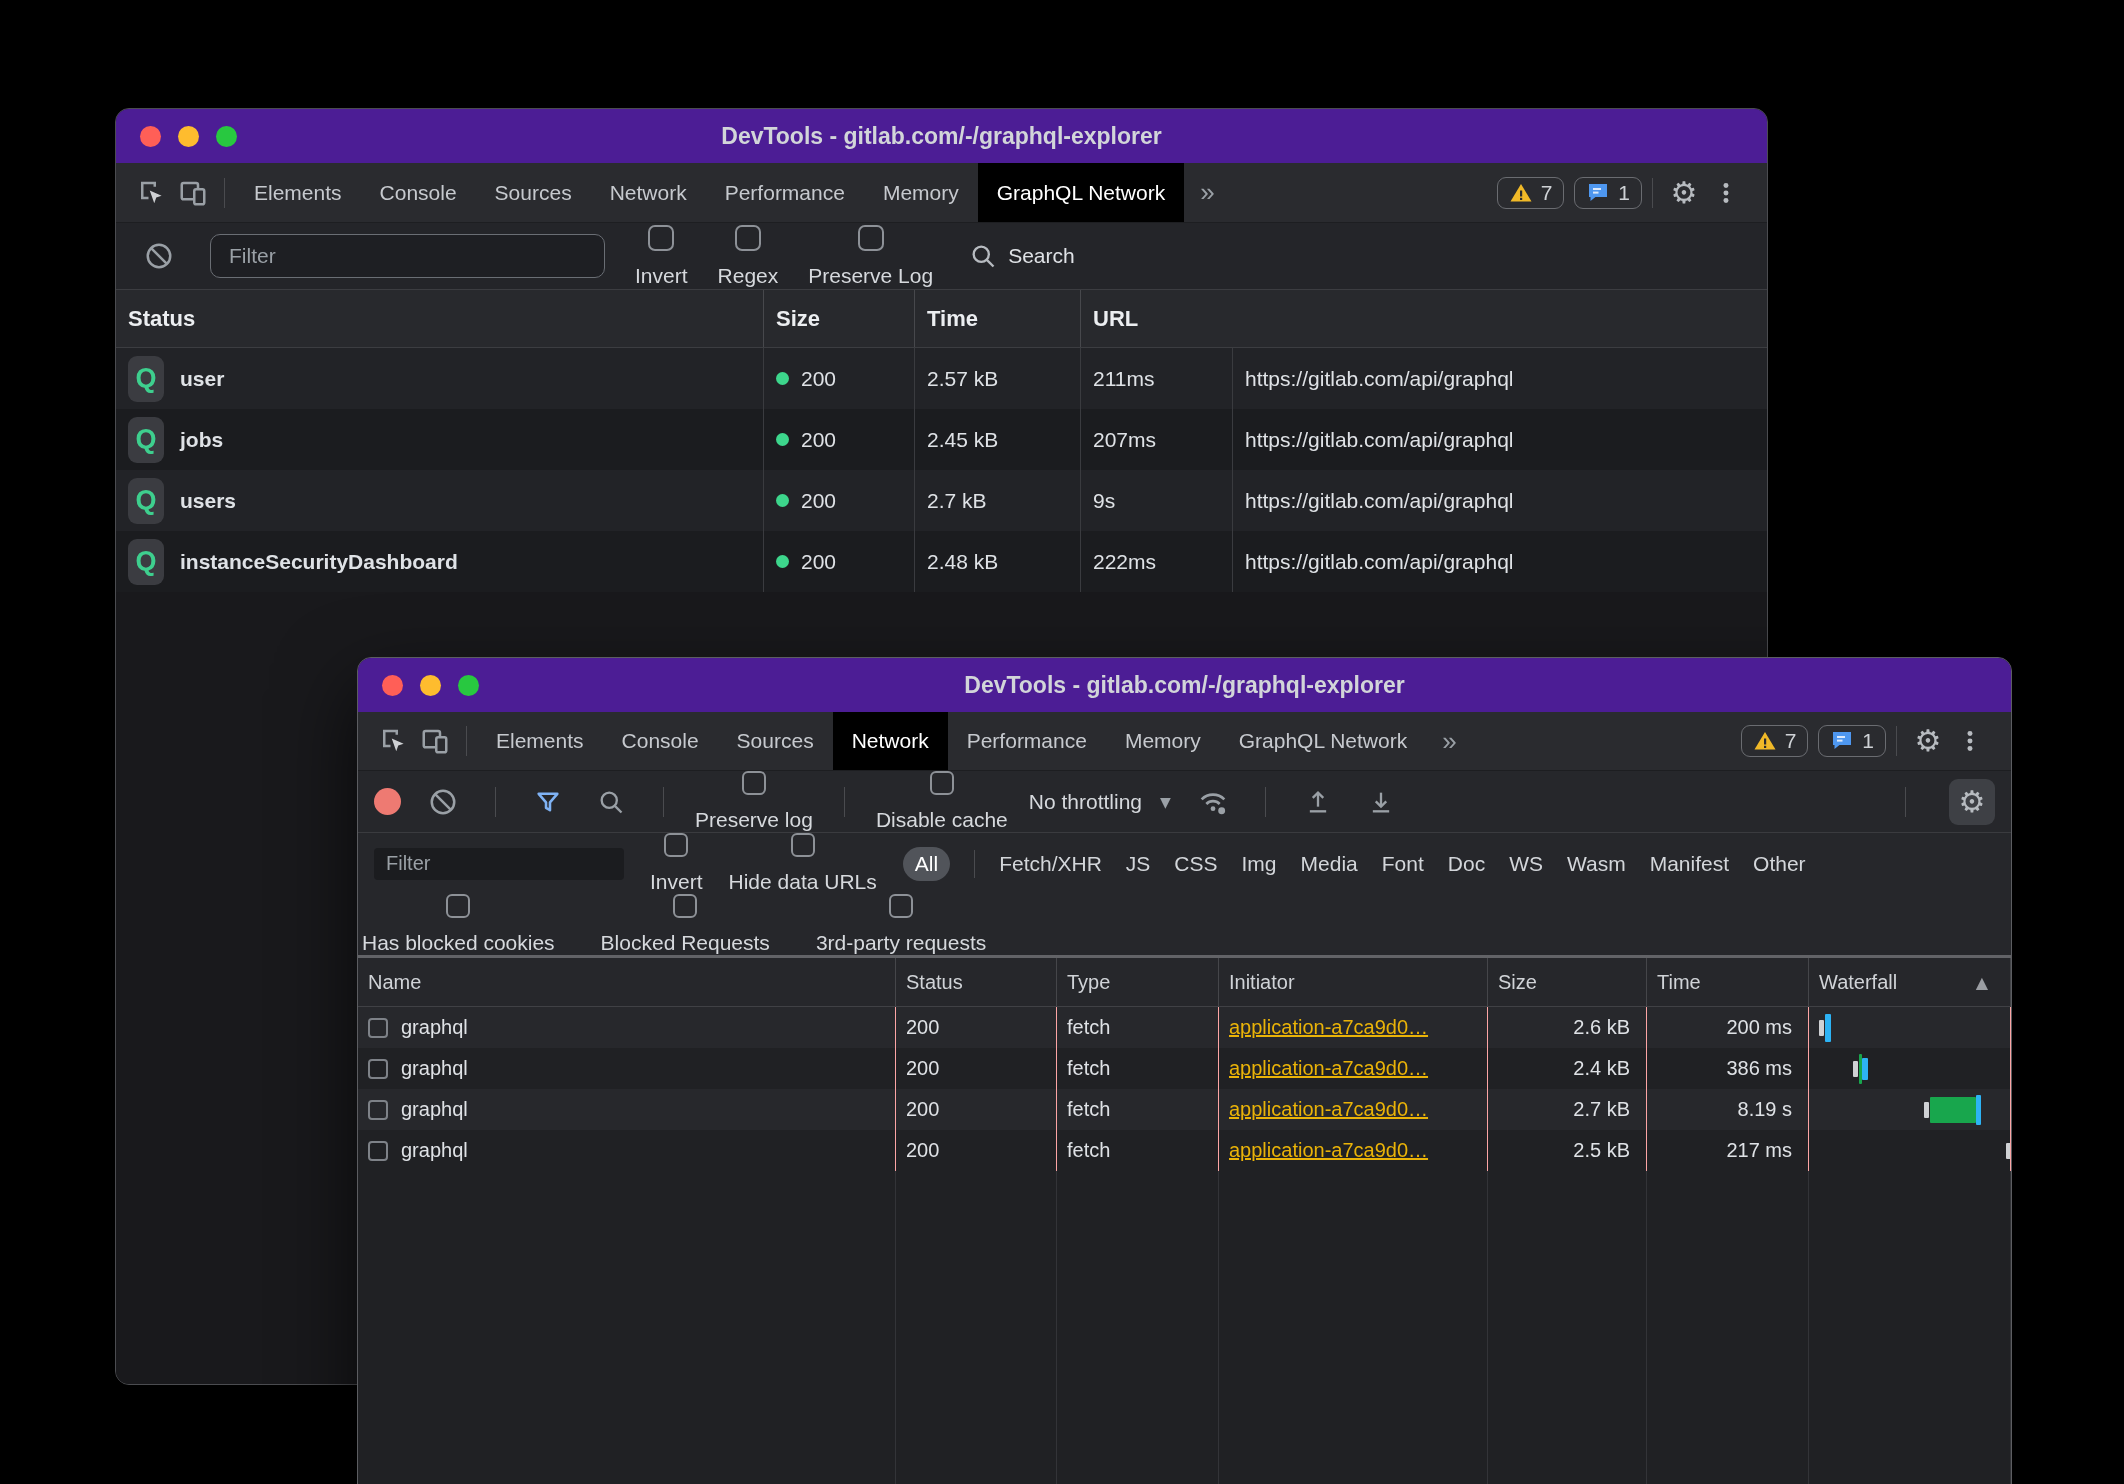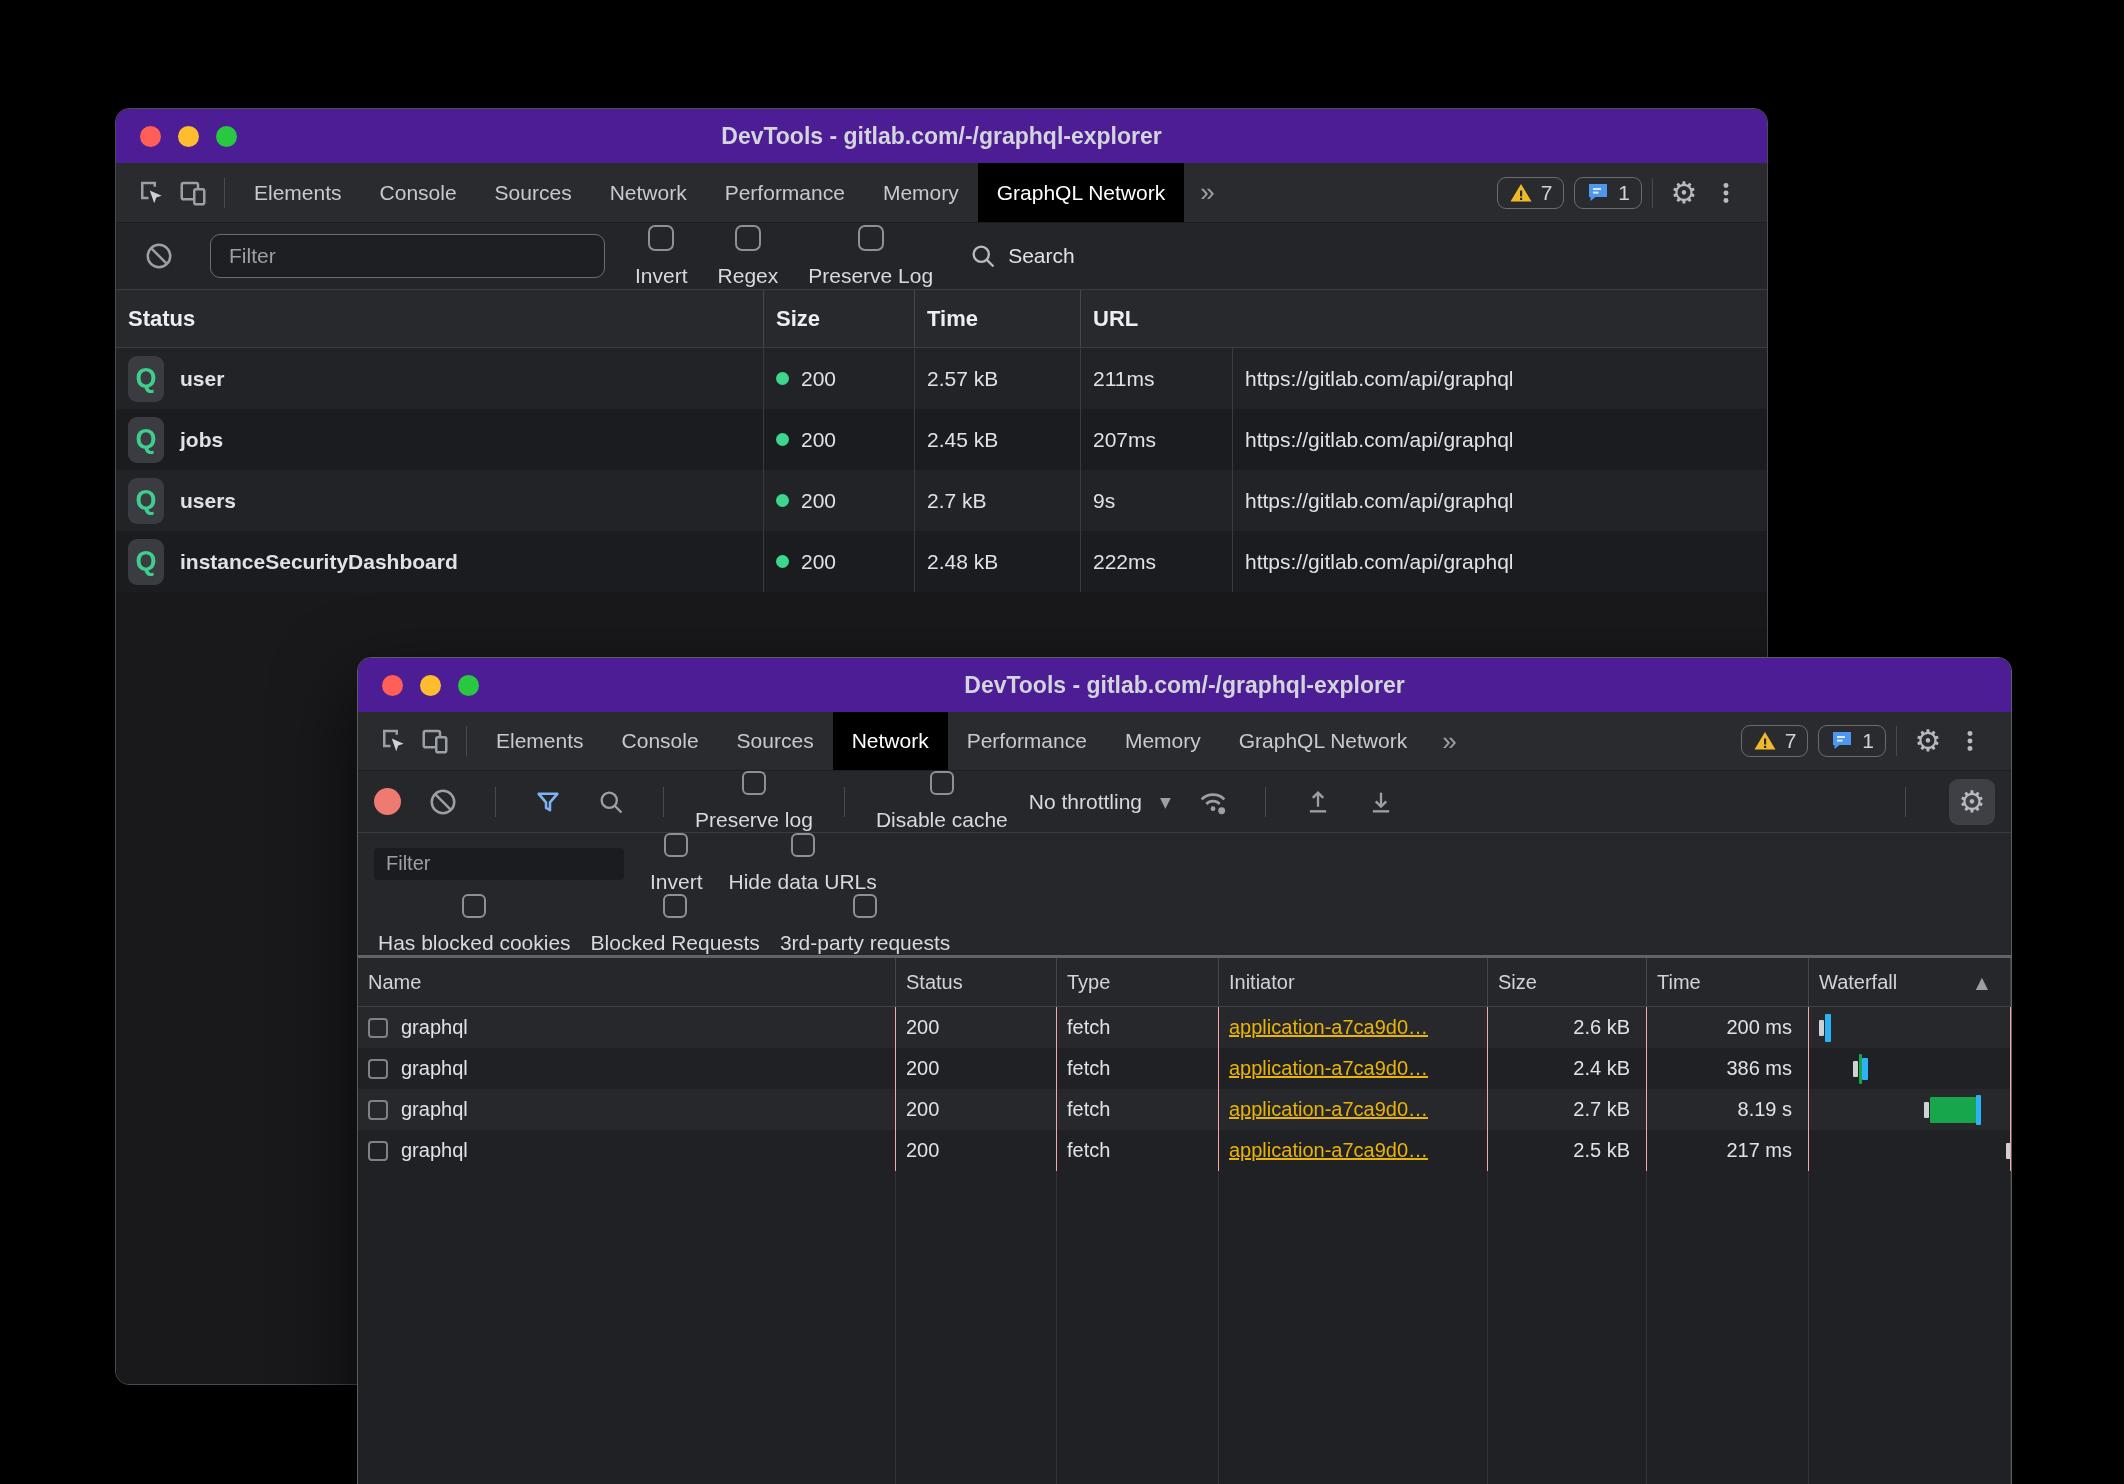--- a/index.html
+++ b/index.html
@@ -80,21 +80,21 @@
     color:#dfe2e6;padding:0 12px;font-size:20px;outline:none;
     font-family:"Liberation Sans", sans-serif;}
   .f-input::placeholder{color:#9aa0a6;}
   .filterbar .cb{width:24px;height:24px;border-radius:6px;flex:0 0 24px;}
   .types{display:flex;align-items:center;gap:24px;color:#d3d6da;font-size:21px;white-space:nowrap;}
   .pill{background:#51545a;color:#fff;border-radius:17px;padding:5px 12px;}
   .type-sep{width:1px;height:28px;background:#4a4b4f;}
 
   
   .optionsbar{flex:0 0 47px;background:#26272b;display:flex;align-items:center;
-    padding:0 20px;gap:20px;font-size:21px;}
+    padding:0 4px;gap:46px;font-size:21px;}
   .optionsbar .cb{width:24px;height:24px;border-radius:6px;flex:0 0 24px;}
 
   
   .f-grid{display:grid;grid-template-columns:538px 161px 162px 269px 159px 162px 1fr;}
   .f-header{flex:0 0 52px;background:#26272b;border-top:3px solid #626367;
     border-bottom:1px solid #404145;font-size:20px;color:#d0d3d7;}
   .f-header .cell{border-right:1px solid #45464a;padding:0 10px;}
   .f-row{flex:0 0 41px;height:41px;font-size:20px;}
   .f-row.odd{background:#27282c;}
   .f-row.even{background:#202124;}
@@ -397,20 +397,35 @@
   <div class="filterbar">
     <input class="f-input" placeholder="Filter" style="">
     <span class="cb-label" style="font-size:21px;">
       <span class="cb"></span>
       <span>Invert</span>
     </span>
     <span class="cb-label" style="font-size:21px;">
       <span class="cb"></span>
       <span>Hide data URLs</span>
     </span>
+    <span class="types">
+      <span class="pill">All</span>
+      <span class="type-sep"></span>
+      <span>Fetch/XHR</span>
+      <span>JS</span>
+      <span>CSS</span>
+      <span>Img</span>
+      <span>Media</span>
+      <span>Font</span>
+      <span>Doc</span>
+      <span>WS</span>
+      <span>Wasm</span>
+      <span>Manifest</span>
+      <span>Other</span>
+    </span>
   </div>
 
   <div class="optionsbar">
     <span class="cb-label">
       <span class="cb"></span>
       <span>Has blocked cookies</span>
     </span>
     <span class="cb-label">
       <span class="cb"></span>
       <span>Blocked Requests</span>

